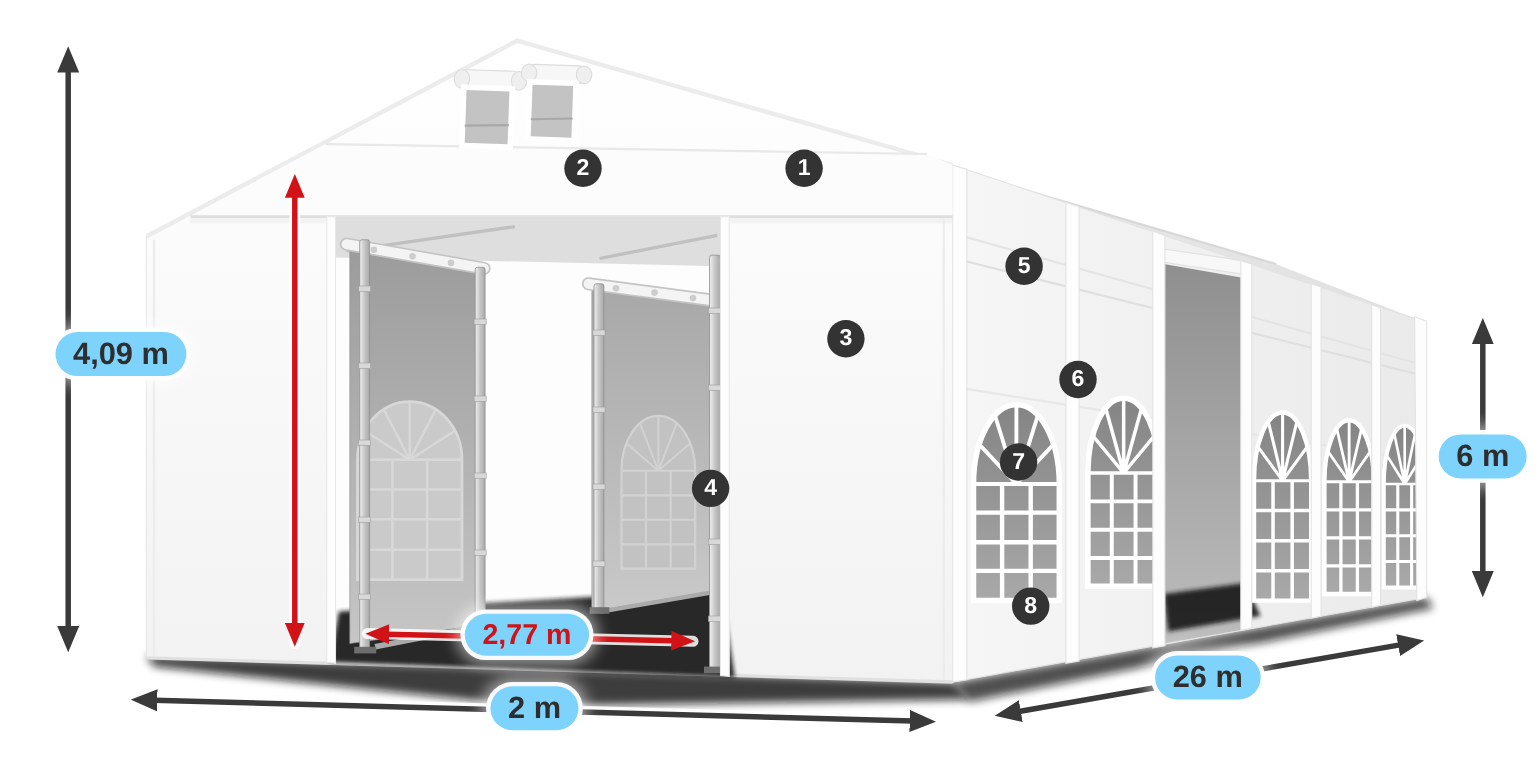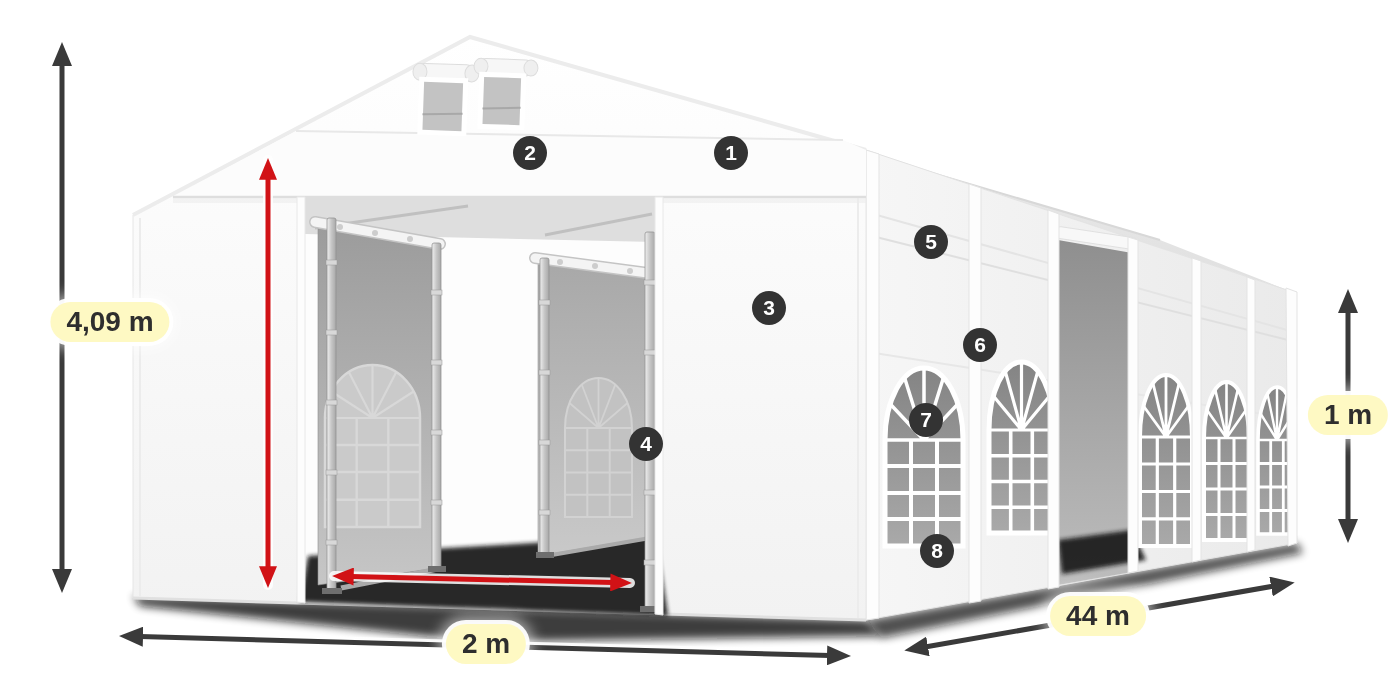--- a/index.html
+++ b/index.html
@@ -1,19 +1,19 @@
 <!DOCTYPE html>
 <html><head>
 <meta charset="utf-8">
 <style>
   html,body{margin:0;padding:0;background:#fff;}
   .stage{position:relative;width:1400px;height:700px;background:#fff;overflow:hidden;
          font-family:"Liberation Sans","DejaVu Sans",sans-serif;}
   .stage svg{position:absolute;left:0;top:0;}
-  .pill{position:absolute;transform:translate(-50%,-50%);background:#fef9c3;border-radius:20px;
+  .pill{position:absolute;transform:translate(-50%,-50%);background:#7dd3fc;border-radius:20px;
         padding:4px 16px;font-weight:bold;font-size:28px;color:#2e2e2e;white-space:nowrap;
         box-shadow:0 0 0 4px rgba(255,255,255,.95),0 0 14px 8px rgba(255,255,255,.55);
         line-height:1.15;z-index:5;}
   .pill.red{color:#d11216;font-size:26px;}
   .badge{position:absolute;transform:translate(-50%,-50%);width:34px;height:34px;border-radius:50%;
          background:#333333;color:#ffffff;font-weight:bold;font-size:21px;display:flex;
          align-items:center;justify-content:center;z-index:6;cursor:pointer;}
 </style>
 </head>
 <body>
@@ -252,23 +252,24 @@
       <line x1="925" y1="647" x2="1274" y2="586" stroke="#3a3a3a" stroke-width="5" marker-start="url(#ahd)" marker-end="url(#ahd)"></line>
     </g>
     <g>
       <line x1="1348" y1="291" x2="1348" y2="541" stroke="#ffffff" stroke-width="11" opacity="0.9"></line>
       <line x1="1348" y1="310" x2="1348" y2="522" stroke="#3a3a3a" stroke-width="5" marker-start="url(#ahd)" marker-end="url(#ahd)"></line>
     </g>
   </g>
 </svg>
 
 <div class="pill" style="left:110px;top:322px;">4,09 m</div>
+<div class="pill red" style="left:479px;top:577px;">2,77 m</div>
 <div class="pill" style="left:486px;top:644px;">2 m</div>
-<div class="pill" style="left:1098px;top:616px;">44 m</div>
-<div class="pill" style="left:1348px;top:415px;">1 m</div>
+<div class="pill" style="left:1098px;top:616px;">26 m</div>
+<div class="pill" style="left:1348px;top:415px;">6 m</div>
 
 <div class="badge" style="left:731px;top:153px;">1</div>
 <div class="badge" style="left:530px;top:153px;">2</div>
 <div class="badge" style="left:769px;top:308px;">3</div>
 <div class="badge" style="left:646px;top:444px;">4</div>
 <div class="badge" style="left:931px;top:242px;">5</div>
 <div class="badge" style="left:980px;top:345px;">6</div>
 <div class="badge" style="left:926px;top:420px;">7</div>
 <div class="badge" style="left:937px;top:551px;">8</div>
 

